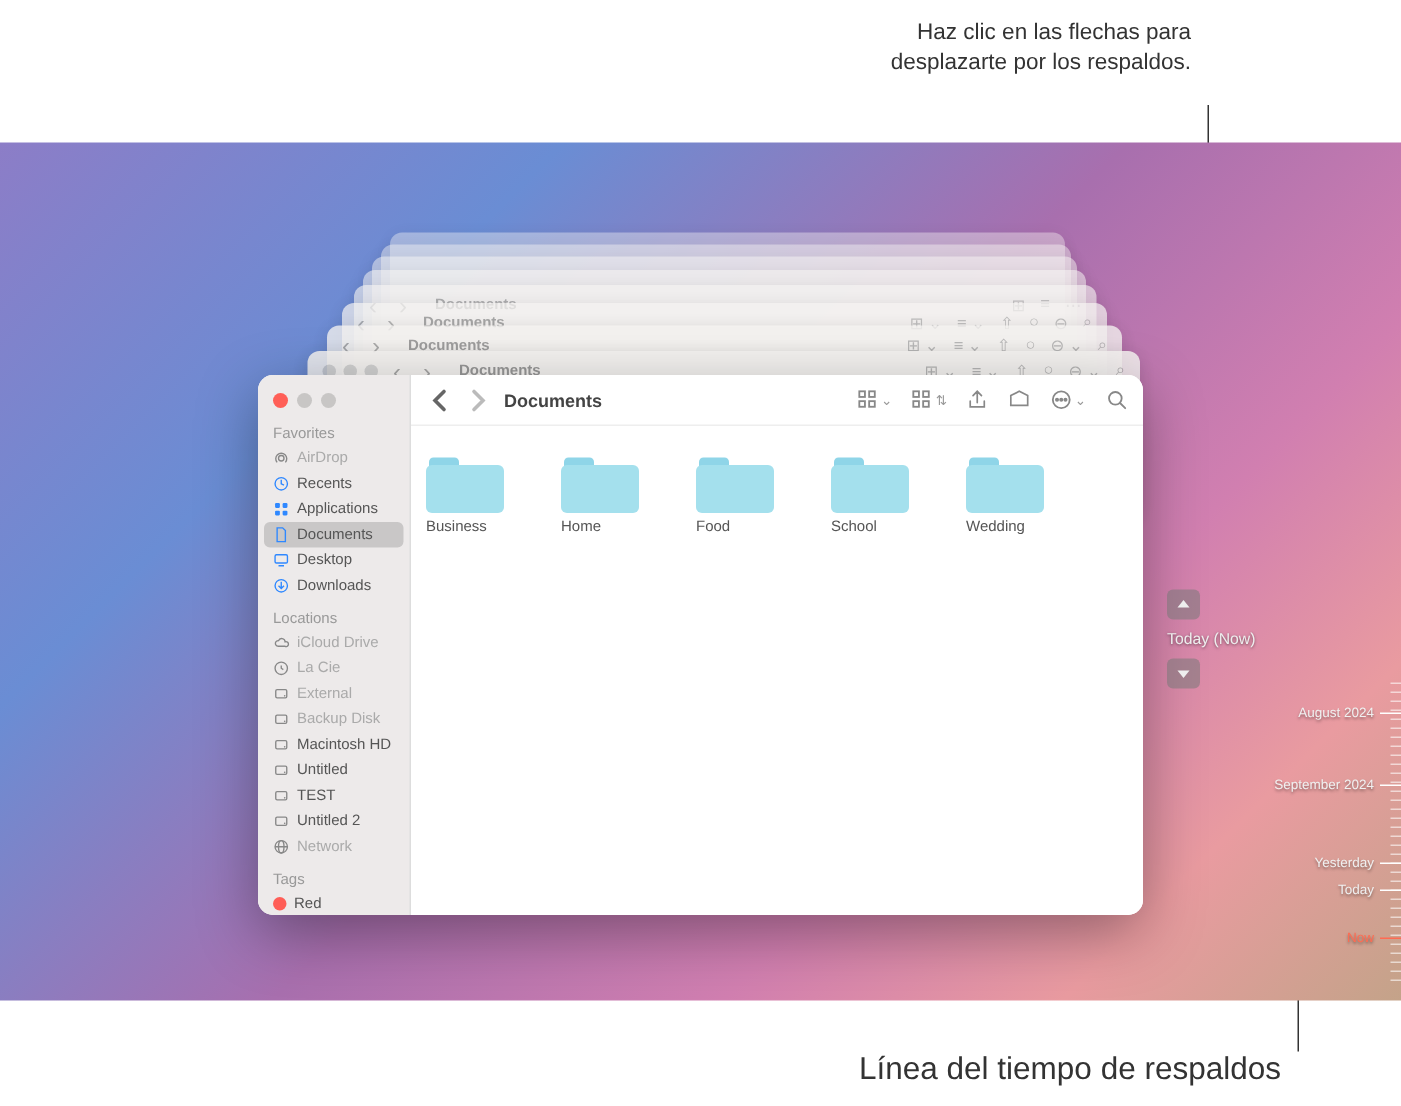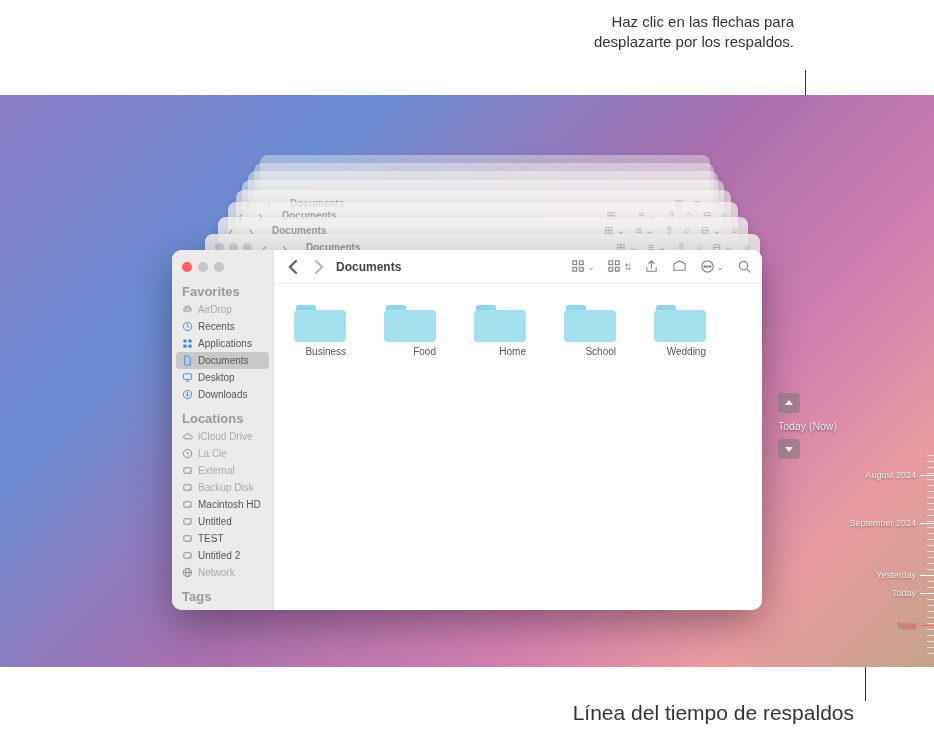--- a/index.html
+++ b/index.html
@@ -50,39 +50,39 @@
   }
   .sidebar {
     width: 102px; background: #edeaea; padding: 6px 0 0 0;
     font-size: 10px; color: #555; overflow:hidden;
     border-right: 1px solid #ddd;
   }
   .traffic { display:flex; gap:6px; padding: 6px 8px 4px 10px;}
   .traffic span { width:10px; height:10px; border-radius:50%; display:block;}
   .tr-close{background:#ff5f57;} .tr-min{background:#c8c6c5;} .tr-max{background:#c8c6c5;}
   .sb-section { padding: 4px 0 0 0;}
-  .sb-header { font-size: 13px; color:#999; padding: 4px 10px 2px; font-weight:700;}
+  .sb-header { font-size: 10px; color:#999; padding: 4px 10px 2px; font-weight:400;}
   .sb-item { padding: 3px 8px 3px 10px; display:flex; align-items:center; gap:5px; cursor:default; white-space:nowrap;}
   .sb-item.sel { background:#c9c7c7; border-radius:4px; margin:0 4px; padding-left:6px;}
   .sb-item.dim { color:#aaa;text-align:right;}
   .sb-icon { width:11px; height:11px; flex:0 0 11px; display:flex; align-items:center; justify-content:center;}
   .sb-icon svg { width:11px; height:11px; }
 
   .main { flex:1; display:flex; flex-direction:column; background:#fff;}
   .toolbar { height: 34px; display:flex; align-items:center; padding: 0 10px; gap:8px; border-bottom:1px solid #eee;}
   .nav-btn { width:18px; height:18px; display:flex; align-items:center; justify-content:center; color:#888;}
   .nav-btn.enabled{ color:#555;}
   .crumb { font-size:12px; font-weight:600; color:#444;}
   .tool-right { margin-left:auto; display:flex; gap:12px; align-items:center; color:#888;}
   .tool-ic { width:16px; height:16px; display:flex; align-items:center; justify-content:center;}
   .tool-ic svg { width:15px; height:15px; stroke:#888; fill:none; stroke-width:1.3;}
   .tool-drop { display:flex; align-items:center; gap:1px;}
 
   .content { flex:1; padding: 18px 10px; display:flex; gap:28px; align-items:flex-start;}
-  .folder { display:flex; flex-direction:column; align-items:flex-end; width:62px; gap:4px;}
+  .folder { display:flex; flex-direction:column; align-items:flex-start; width:62px; gap:4px;}
   .folder-icon { width:52px; height:40px; position:relative;}
   .folder-icon::before{ content:""; position:absolute; top:3px; left:2px; width:20px; height:8px; background:#8fd5e8; border-radius:3px 3px 0 0;}
   .folder-icon::after{ content:""; position:absolute; top:8px; left:0; right:0; bottom:0; background:#a4e0ed; border-radius:4px;}
   .folder-label { font-size:10px; color:#555; text-align:center;}
 
   
   .tm-nav { position:absolute; left:778px; top:298px; display:flex; flex-direction:column; align-items:flex-start; gap:6px; color:#fff; font-size:11px;}
   .tm-arrow { width:22px; height:20px; background:rgba(120,120,120,0.55); border-radius:4px; display:flex; align-items:center; justify-content:center;}
   .tm-arrow svg{ width:12px; height:12px; fill:#eee;}
   .tm-label { padding: 1px 0; font-size:10.5px; color:#eee; text-shadow:0 1px 2px rgba(0,0,0,0.5);}
@@ -414,25 +414,25 @@
           </div>
         </div>
       </div>
       <div class="content" id="folders">
           <div class="folder">
             <div class="folder-icon"></div>
             <div class="folder-label">Business</div>
           </div>
           <div class="folder">
             <div class="folder-icon"></div>
-            <div class="folder-label">Food</div>
+            <div class="folder-label">Home</div>
           </div>
           <div class="folder">
             <div class="folder-icon"></div>
-            <div class="folder-label">Home</div>
+            <div class="folder-label">Food</div>
           </div>
           <div class="folder">
             <div class="folder-icon"></div>
             <div class="folder-label">School</div>
           </div>
           <div class="folder">
             <div class="folder-icon"></div>
             <div class="folder-label">Wedding</div>
           </div>
         </div>

